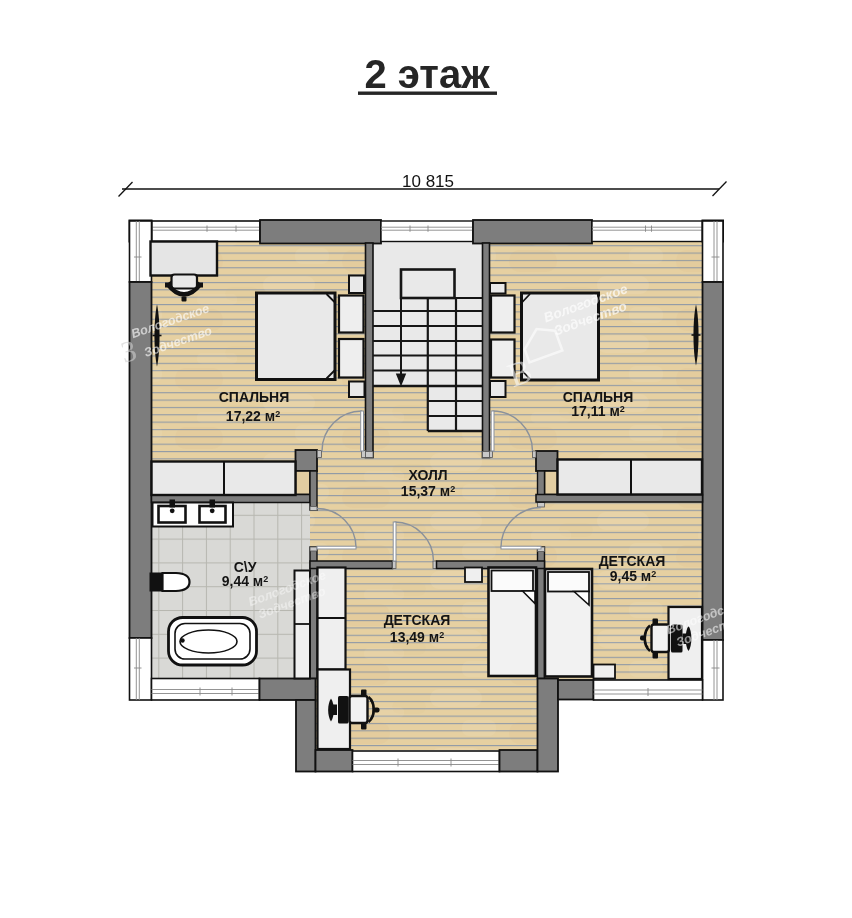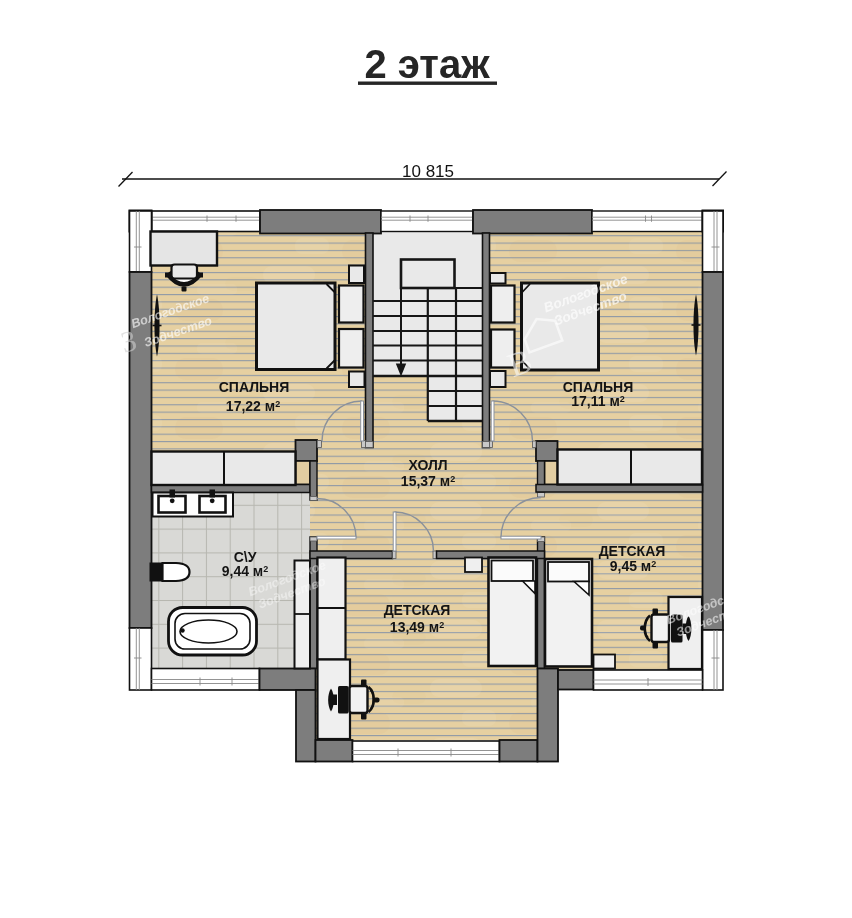--- a/index.html
+++ b/index.html
@@ -1,16 +1,16 @@
 <!DOCTYPE html>
 <html><head>
 <meta charset="utf-8">
 <style>
 html,body{margin:0;padding:0;background:#fff;}
-#page{position:relative;width:852px;height:811px;background:#bef264;font-family:"Liberation Sans", sans-serif;}
+#page{position:relative;width:852px;height:811px;background:#bef264;font-family:"Liberation Sans", sans-serif;margin-top:10px;}
 svg{display:block;}
 </style>
 </head>
 <body>
 <div id="page">
 <svg width="852" height="918" viewBox="0 0 852 918" xmlns="http://www.w3.org/2000/svg">
 <defs>
 <pattern id="plank" width="20" height="7.35" patternUnits="userSpaceOnUse">
 <rect x="0" y="0" width="20" height="7.35" fill="#e6d0a1"></rect>
 <rect x="0" y="0" width="20" height="1.1" fill="#8b96a6" opacity="0.95"></rect>

